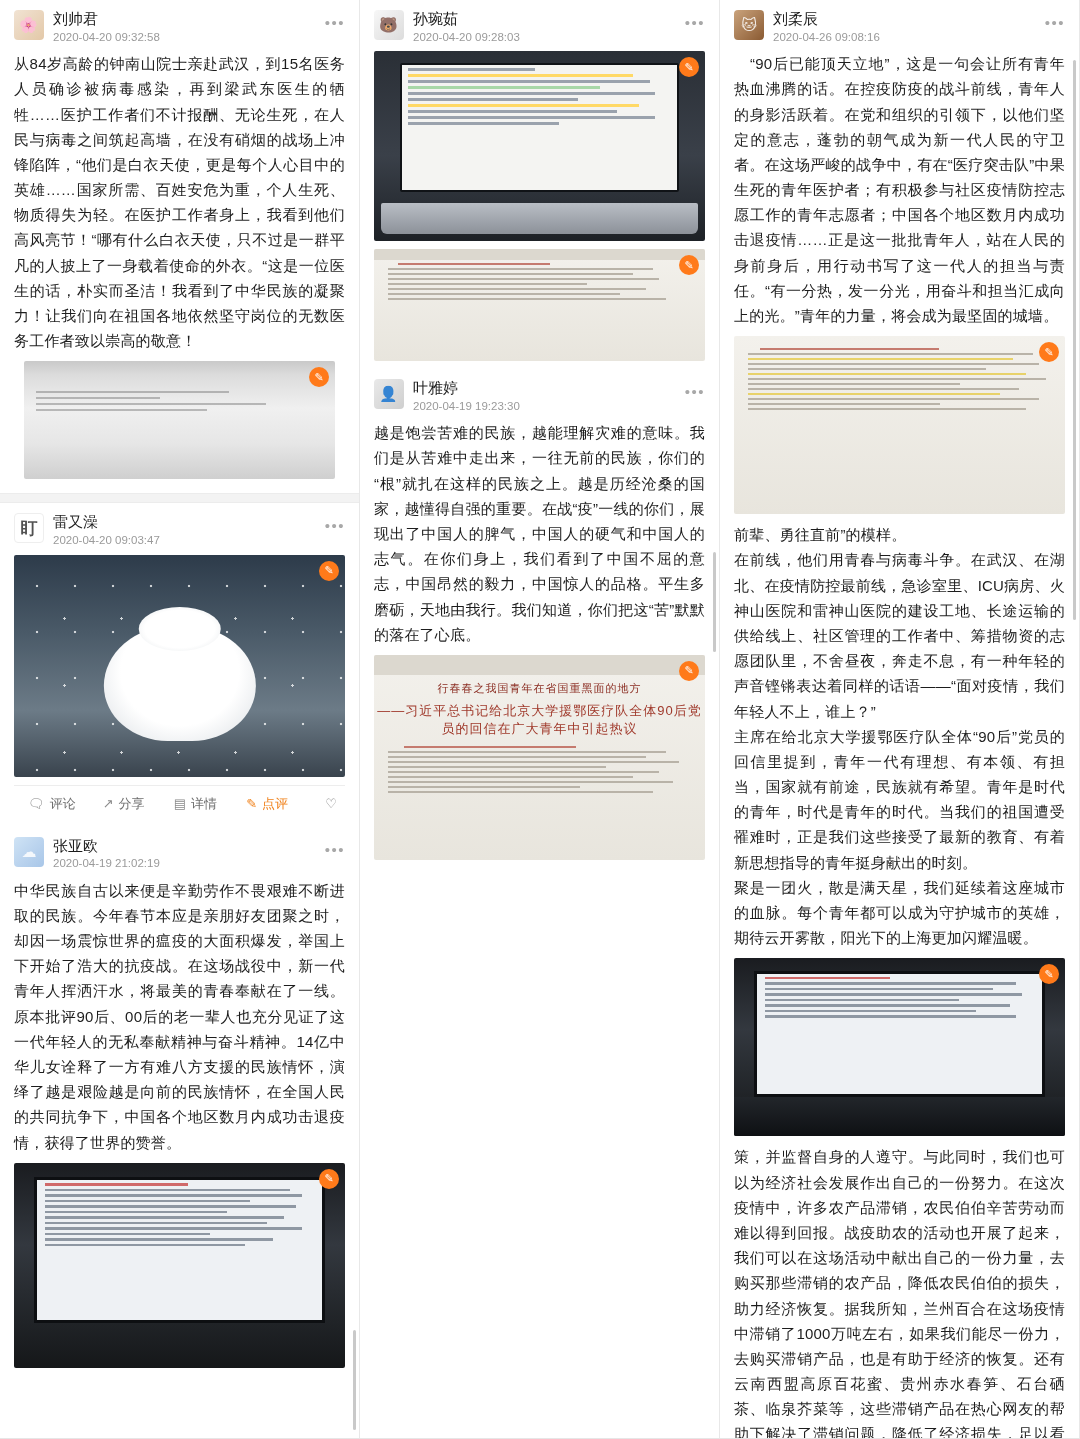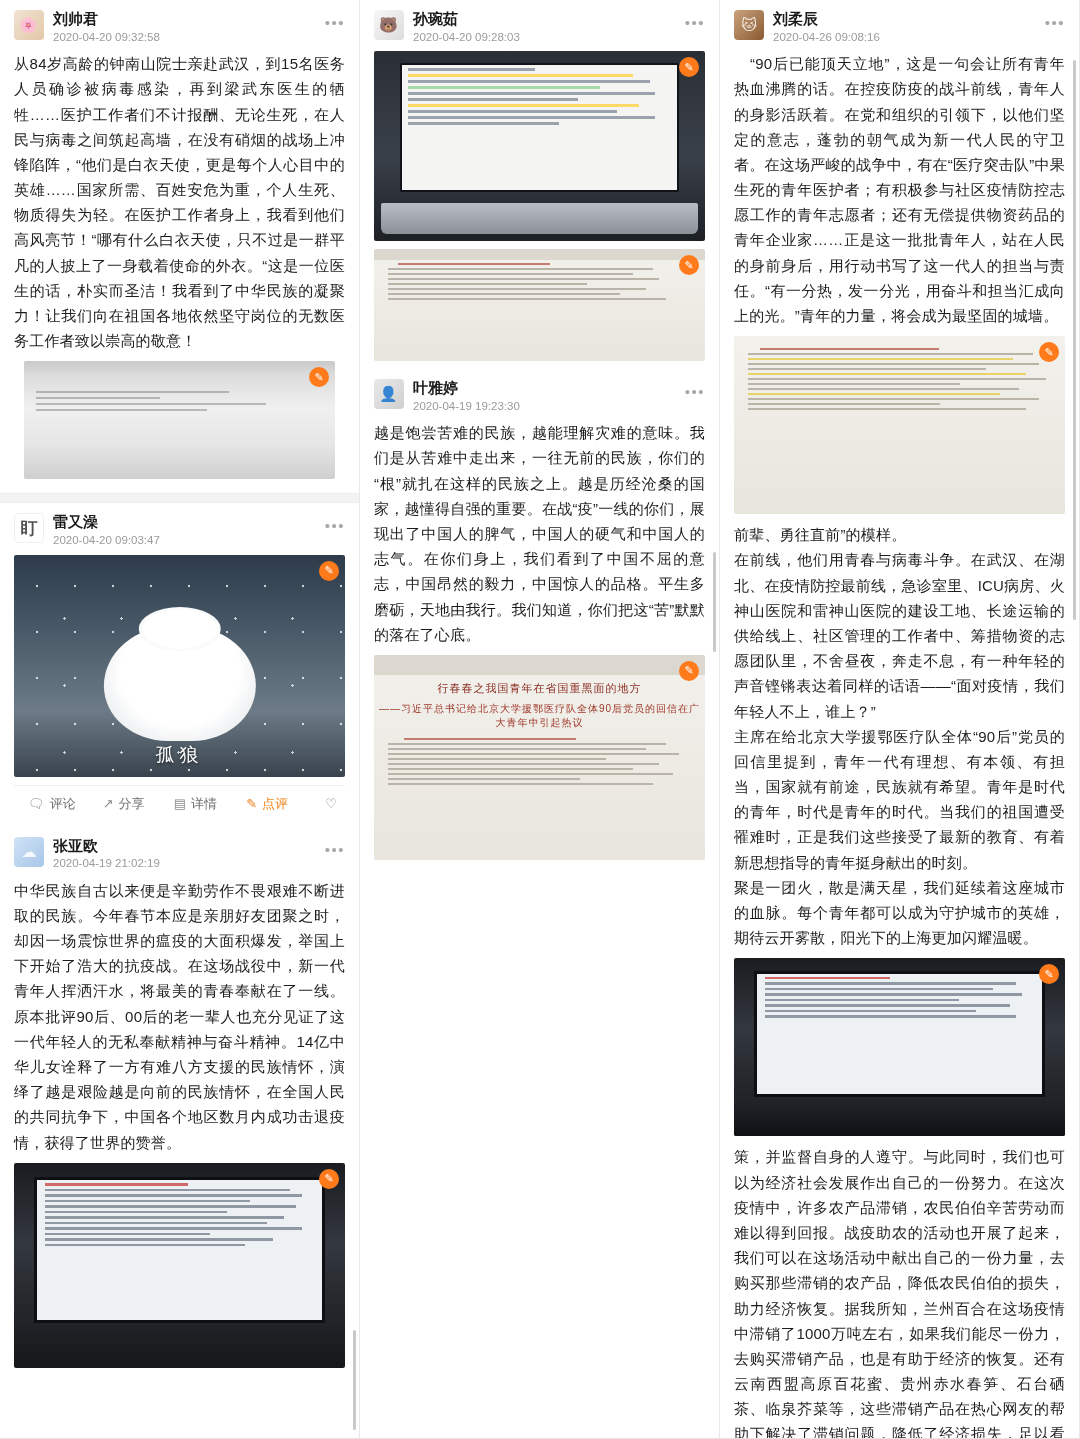--- a/index.html
+++ b/index.html
@@ -57,21 +57,21 @@
   .avatar.a6 { background: linear-gradient(135deg,#e9e9e9,#cfcfcf); }
   .avatar .glyph {
     position:absolute; inset:0;
     display:flex; align-items:center; justify-content:center;
     font-size: 15px; color: #fff; opacity:.85;
   }
   .name-block { display: flex; flex-direction: column; gap: 3px; padding-top: 1px; }
   .uname {
     font-size: 15px;
     color: #1b1b1b;
-    font-weight: 700;
+    font-weight: 400;
     line-height: 1.1;
   }
   .time {
     font-size: 11.5px;
     color: #9a9a9a;
     line-height: 1.1;
   }
   .more-dots {
     position: absolute;
     right: 0;
@@ -272,21 +272,20 @@
         <div class="name-block">
           <span class="uname">雷又澡</span>
           <span class="time">2020-04-20 09:03:47</span>
         </div>
         <span class="more-dots">•••</span>
       </div>
       <div class="photo ph-dog" style="height:222px;">
         <div class="snow"></div>
         <div class="pencil">✎</div>
         <div class="dog"></div>
-        <div class="cap">孤狼</div>
       </div>
       <div class="action-bar">
         <div class="action">
           <span class="ic">🗨</span>
           <span>评论</span>
         </div>
         <div class="action">
           <span class="ic">↗</span>
           <span>分享</span>
         </div>
@@ -391,21 +390,21 @@
           <span class="uname">叶雅婷</span>
           <span class="time">2020-04-19 19:23:30</span>
         </div>
         <span class="more-dots">•••</span>
       </div>
       <div class="body-text">越是饱尝苦难的民族，越能理解灾难的意味。我们是从苦难中走出来，一往无前的民族，你们的“根”就扎在这样的民族之上。越是历经沧桑的国家，越懂得自强的重要。在战“疫”一线的你们，展现出了中国人的脾气，中国人的硬气和中国人的志气。在你们身上，我们看到了中国不屈的意志，中国昂然的毅力，中国惊人的品格。平生多磨砺，天地由我行。我们知道，你们把这“苦”默默的落在了心底。</div>
       <div class="photo ph-poster2" style="height:205px; margin:4px 0 6px 0;">
         <div class="pencil">✎</div>
         <div class="topbar"></div>
         <div class="hd">行春春之我国青年在省国重黑面的地方</div>
-        <div class="hd" style="font-size:10px;color:#a03a2c">——习近平总书记给北京大学援鄂医疗队全体90后党员的回信在广大青年中引起热议</div>
+        <div class="hd" style="font-size:13px;color:#a03a2c">——习近平总书记给北京大学援鄂医疗队全体90后党员的回信在广大青年中引起热议</div>
         <div class="tx r" style="width:52%; margin-left:30px; margin-top:8px"></div>
         <div class="tx" style="width:84%"></div>
         <div class="tx" style="width:78%"></div>
         <div class="tx" style="width:88%"></div>
         <div class="tx" style="width:66%"></div>
         <div class="tx" style="width:82%"></div>
         <div class="tx" style="width:74%"></div>
         <div class="tx" style="width:86%"></div>
         <div class="tx" style="width:58%"></div>
         <div class="tx" style="width:80%"></div>
@@ -422,21 +421,21 @@
       <div class="post-header">
         <div class="avatar a3">
             <span class="glyph">🐱</span>
           </div>
         <div class="name-block">
           <span class="uname">刘柔辰</span>
           <span class="time">2020-04-26 09:08:16</span>
         </div>
         <span class="more-dots">•••</span>
       </div>
-      <div class="body-text">　“90后已能顶天立地”，这是一句会让所有青年热血沸腾的话。在控疫防疫的战斗前线，青年人的身影活跃着。在党和组织的引领下，以他们坚定的意志，蓬勃的朝气成为新一代人民的守卫者。在这场严峻的战争中，有在“医疗突击队”中果生死的青年医护者；有积极参与社区疫情防控志愿工作的青年志愿者；还有无偿提供物资药品的青年企业家……正是这一批批青年人，站在人民的身前身后，用行动书写了这一代人的担当与责任。“有一分热，发一分光，用奋斗和担当汇成向上的光。”青年的力量，将会成为最坚固的城墙。</div>
+      <div class="body-text">　“90后已能顶天立地”，这是一句会让所有青年热血沸腾的话。在控疫防疫的战斗前线，青年人的身影活跃着。在党和组织的引领下，以他们坚定的意志，蓬勃的朝气成为新一代人民的守卫者。在这场严峻的战争中，有在“医疗突击队”中果生死的青年医护者；有积极参与社区疫情防控志愿工作的青年志愿者；中国各个地区数月内成功击退疫情……正是这一批批青年人，站在人民的身前身后，用行动书写了这一代人的担当与责任。“有一分热，发一分光，用奋斗和担当汇成向上的光。”青年的力量，将会成为最坚固的城墙。</div>
 
       <div class="photo ph-poster2" style="height:178px; margin:4px 0 8px 0;">
         <div class="pencil">✎</div>
         <div class="tx r" style="width:54%; margin-top:12px; margin-left:26px"></div>
         <div class="tx" style="width:86%"></div>
         <div class="tx" style="width:80%; background:#e8d26a"></div>
         <div class="tx" style="width:88%"></div>
         <div class="tx" style="width:72%"></div>
         <div class="tx" style="width:84%; background:#e8d26a"></div>
         <div class="tx" style="width:90%"></div>

